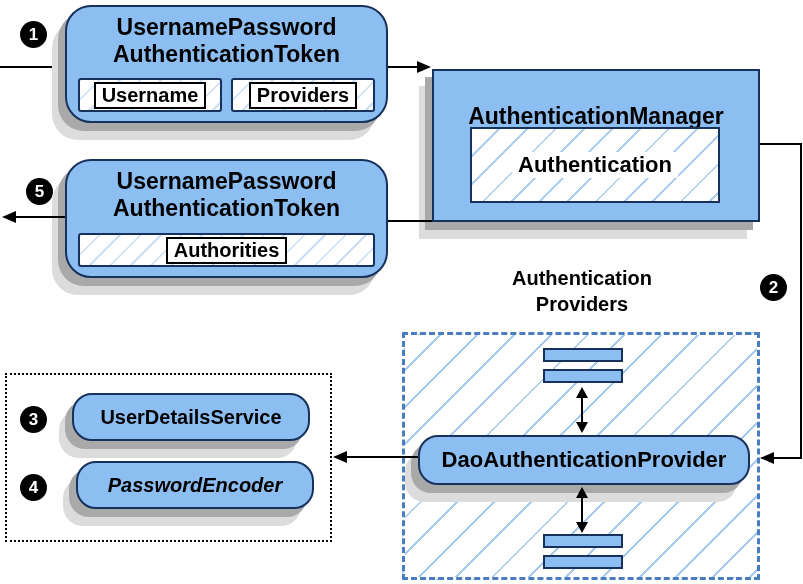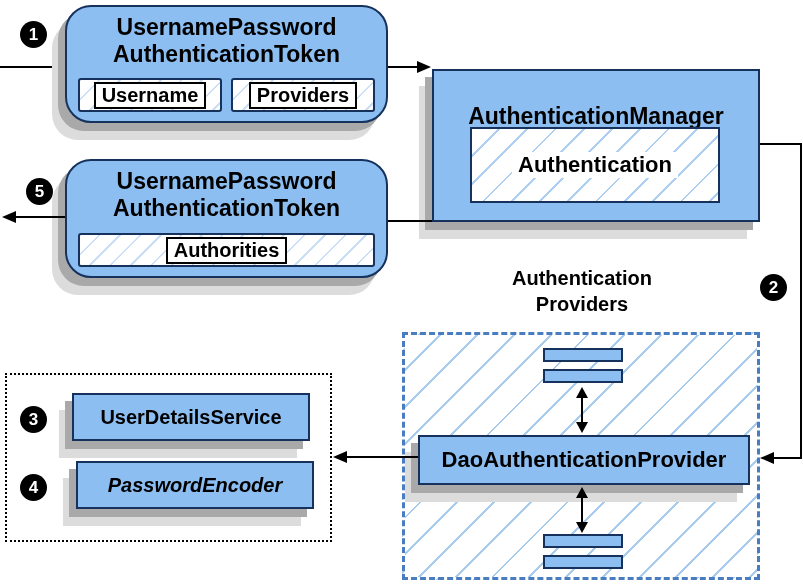--- a/index.html
+++ b/index.html
@@ -44,21 +44,21 @@
     font-size:20px;font-weight:bold;line-height:23px;white-space:nowrap;
   }
   .am-title{margin-top:32px;text-align:center;font-size:23px;font-weight:bold;}
   .hatch-box{
     position:absolute;border:2px solid #16325c;
     background-color:#fff;
     background-image:repeating-linear-gradient(135deg,rgba(255,255,255,0) 0 18px,#aecff2 18px 20px);
     display:flex;align-items:center;justify-content:center;
   }
   .halo{background:#fff;padding:0 6px;font-size:22px;font-weight:bold;white-space:nowrap;}
-  .flat-node{display:flex;align-items:center;justify-content:center;font-weight:bold;}
+  .flat-node{display:flex;align-items:center;justify-content:center;font-weight:bold;border-radius:20px;}
   
   .providers-box{
     position:absolute;border:3px dashed #4a7dbf;
     background-color:#fff;
     background-image:repeating-linear-gradient(135deg,rgba(255,255,255,0) 0 24px,#a8cbee 24px 26px);
   }
   .providers-label{
     position:absolute;text-align:center;font-size:20px;font-weight:bold;line-height:26px;color:#000;
   }
   .bar{

